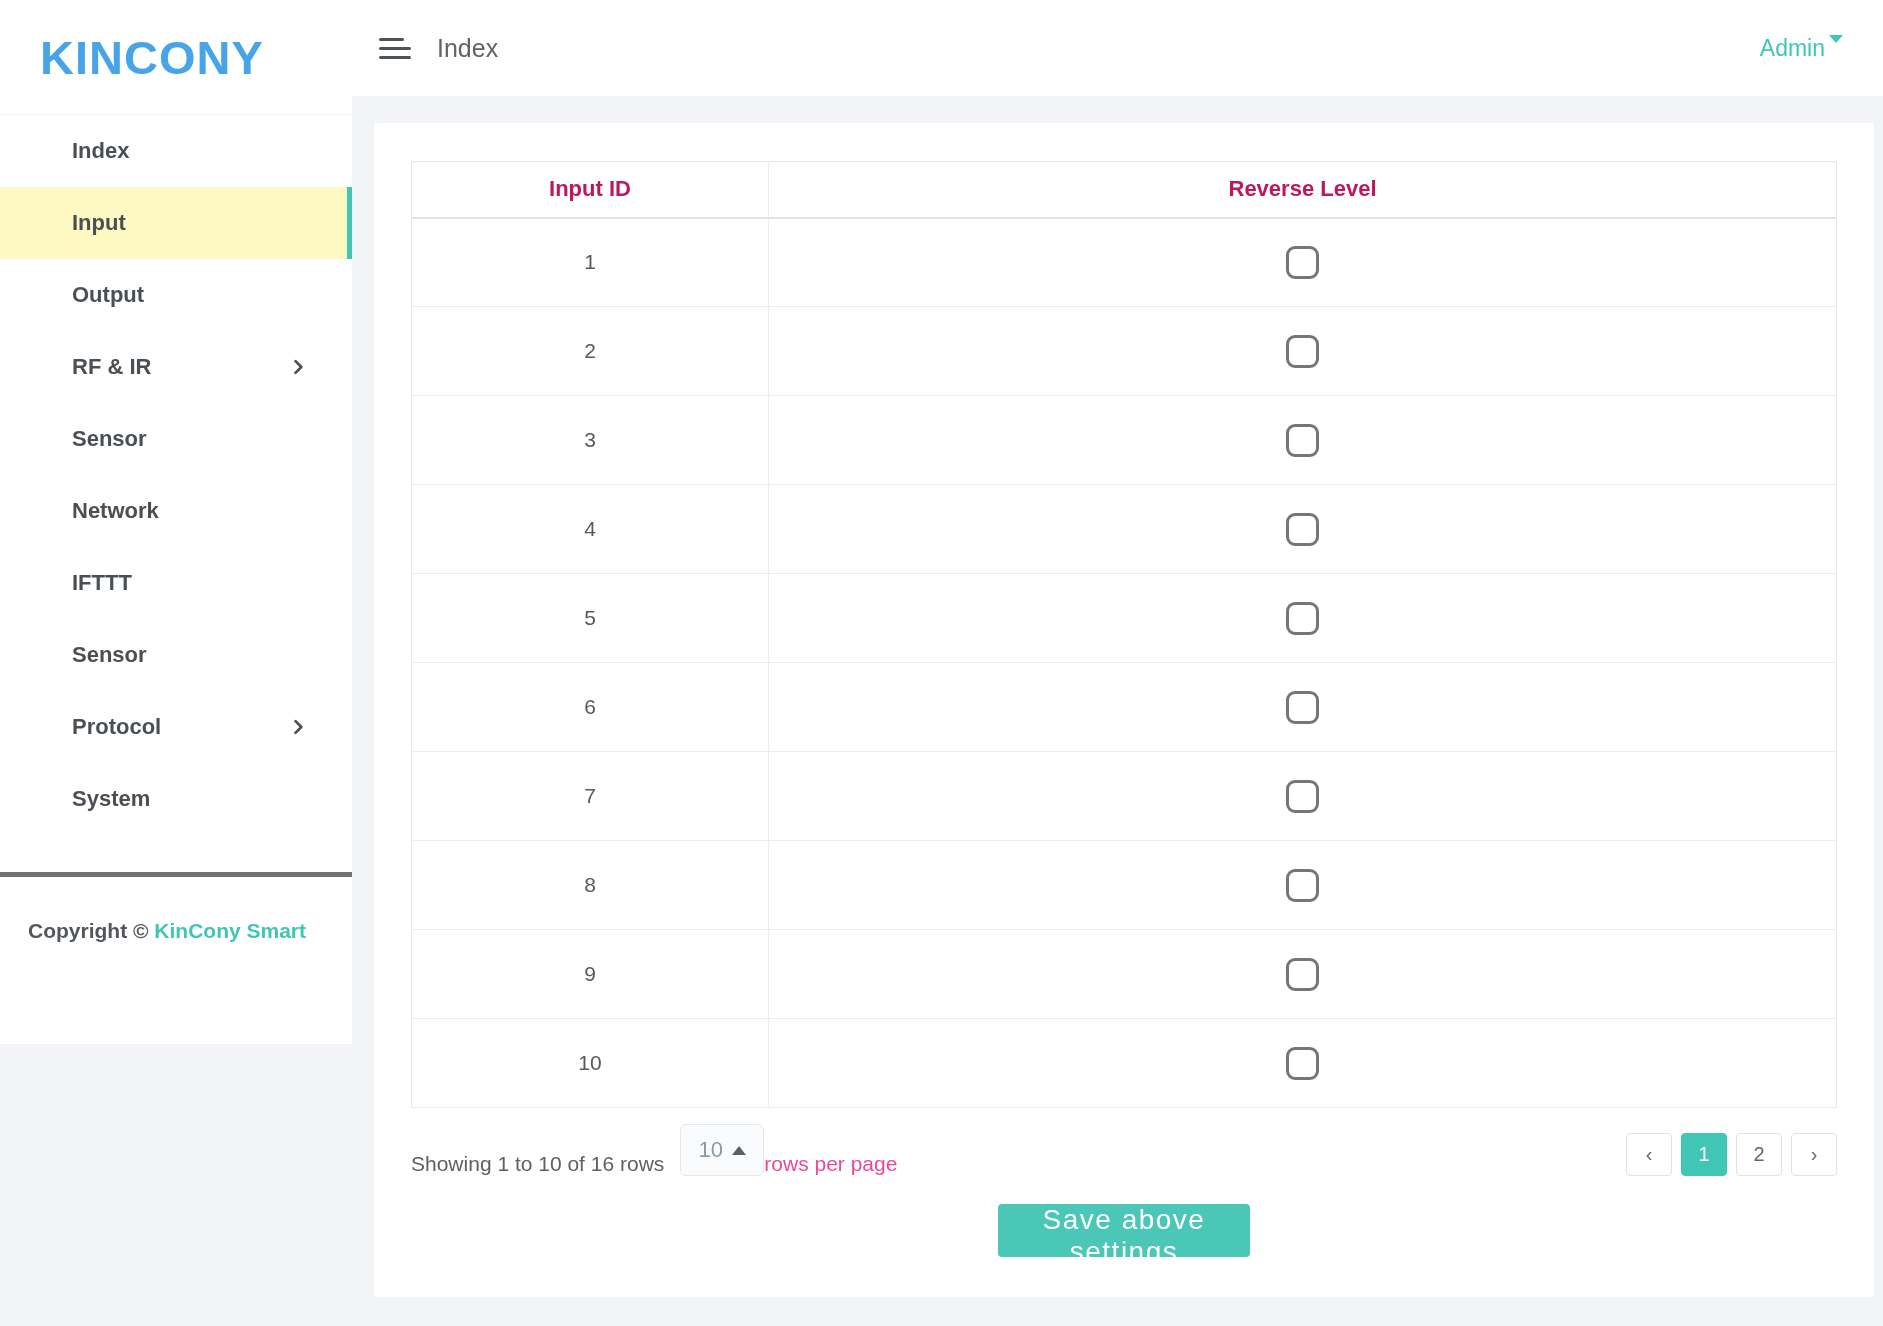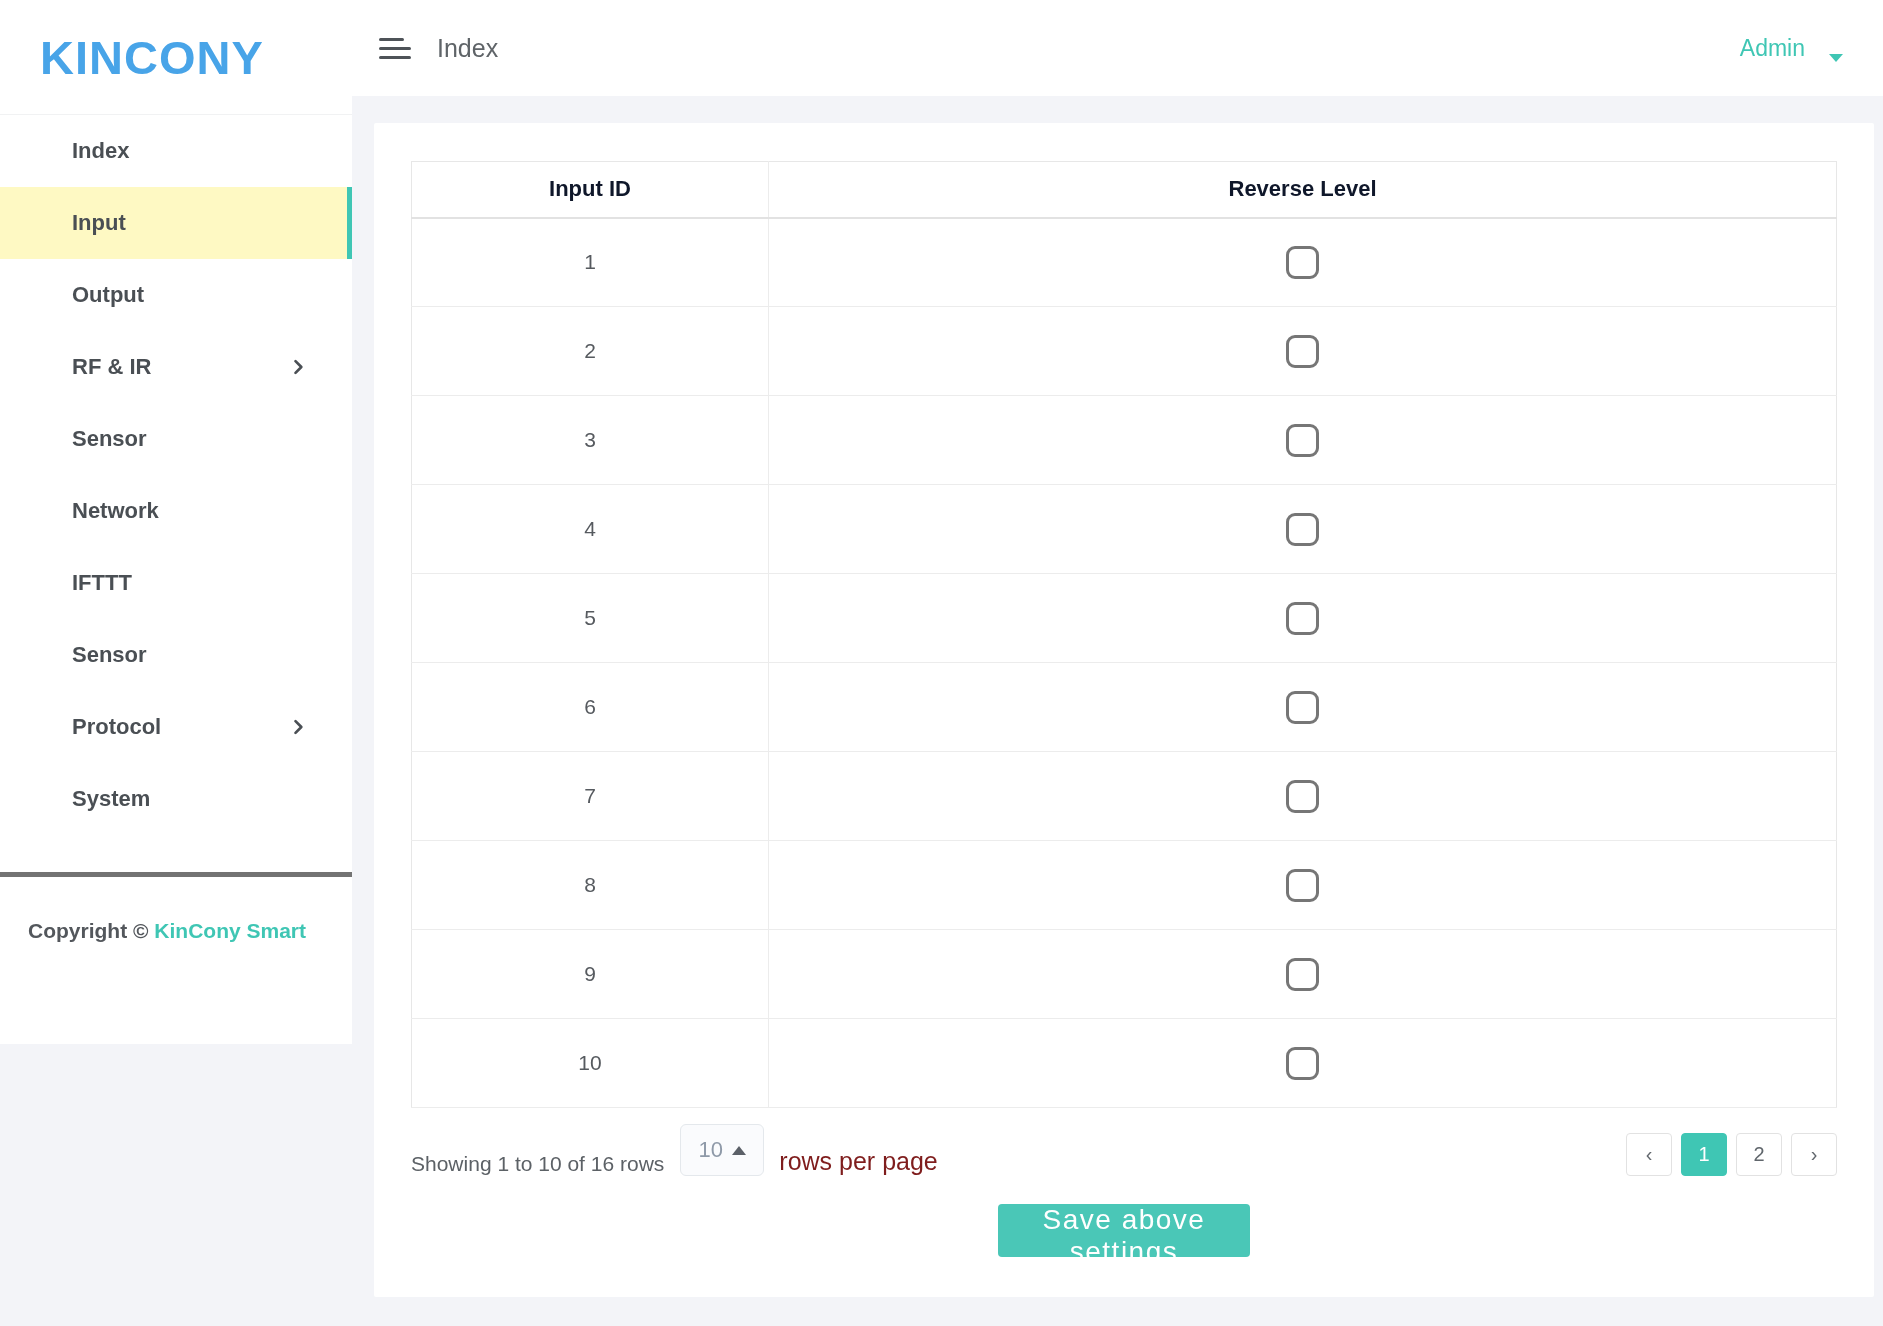--- a/index.html
+++ b/index.html
@@ -39,33 +39,33 @@
 
   
   .main{flex:1;display:flex;flex-direction:column;background:#f3f4f8;}
   .topbar{height:96px;background:#ffffff;display:flex;align-items:center;padding:0 40px 0 25px;}
   .hamburger{display:flex;flex-direction:column;gap:6px;cursor:pointer;padding:4px 2px;}
   .hamburger .bar{height:3px;background:#4e5358;border-radius:2px;}
   .hamburger .b1{width:25px;}
   .hamburger .b2{width:32px;}
   .hamburger .b3{width:32px;}
   .page-title{margin-left:24px;font-size:25px;font-weight:400;color:#5f6468;}
-  .admin{margin-left:auto;display:flex;align-items:flex-end;gap:24px;cursor:pointer;
+  .admin{margin-left:auto;display:flex;align-items:flex-start;gap:4px;cursor:pointer;
          color:var(--accent);font-size:23px;font-weight:400;}
   .caret-down{width:0;height:0;border-left:7px solid transparent;border-right:7px solid transparent;
               border-top:8px solid var(--accent);}
 
   
   .content{padding:27px 9px 0 22px;}
   .card{width:1500px;height:1174px;background:#ffffff;border-radius:2px;padding:38px 37px 0 37px;}
 
   table.settings{width:1426px;border-collapse:collapse;table-layout:fixed;border:1px solid #e7e7e7;}
   table.settings col.c1{width:357px;}
   table.settings th{
-    height:56px;font-size:22px;font-weight:700;color:#0f172a;
+    height:56px;font-size:22px;font-weight:700;color:#be185d;
     border-bottom:2px solid #e2e2e2;border-right:1px solid #ececec;background:#fff;
   }
   table.settings th:last-child{border-right:none;}
   table.settings td{
     height:89px;text-align:center;font-size:21px;color:#565a5f;
     border-bottom:1px solid #ececec;border-right:1px solid #ececec;background:#fff;
   }
   table.settings td:last-child{border-right:none;}
   .checkbox{
     display:inline-block;width:33px;height:33px;border:3px solid #767676;border-radius:9px;
@@ -75,21 +75,21 @@
   
   .pager-row{width:1426px;display:flex;align-items:flex-end;margin-top:16px;}
   .summary{font-size:21px;color:#5c6166;}
   .page-size-btn{
     margin-left:16px;width:84px;height:52px;background:#fafbfd;border:1px solid #e4e8ec;
     border-radius:6px;display:flex;align-items:center;justify-content:center;gap:9px;cursor:pointer;
   }
   .page-size-value{font-size:22px;color:#8e99a8;}
   .caret-up{width:0;height:0;border-left:7px solid transparent;border-right:7px solid transparent;
             border-bottom:9px solid #5b6068;}
-  .rpp-label{margin-left:15px;font-size:25px;color:#7f1d1d;}
+  .rpp-label{font-size:21px;color:#ec4899;}
   .pages{margin-left:auto;display:flex;gap:9px;}
   .page-btn{
     min-width:46px;height:43px;border:1px solid #e2e2e2;background:#fff;border-radius:4px;
     display:flex;align-items:center;justify-content:center;font-size:20px;color:#60666c;cursor:pointer;
   }
   .page-btn.active{background:var(--accent);border-color:var(--accent);color:#fff;}
 
   
   .save-row{width:1426px;display:flex;justify-content:center;margin-top:28px;}
   .save-btn{

